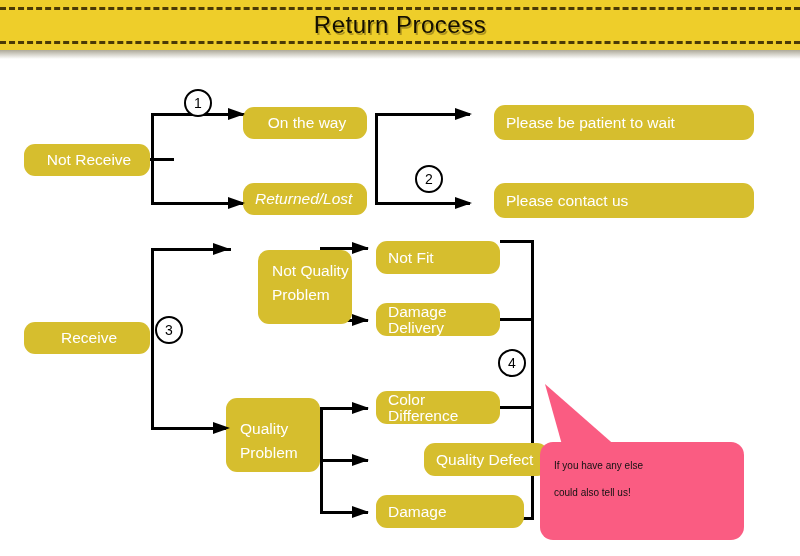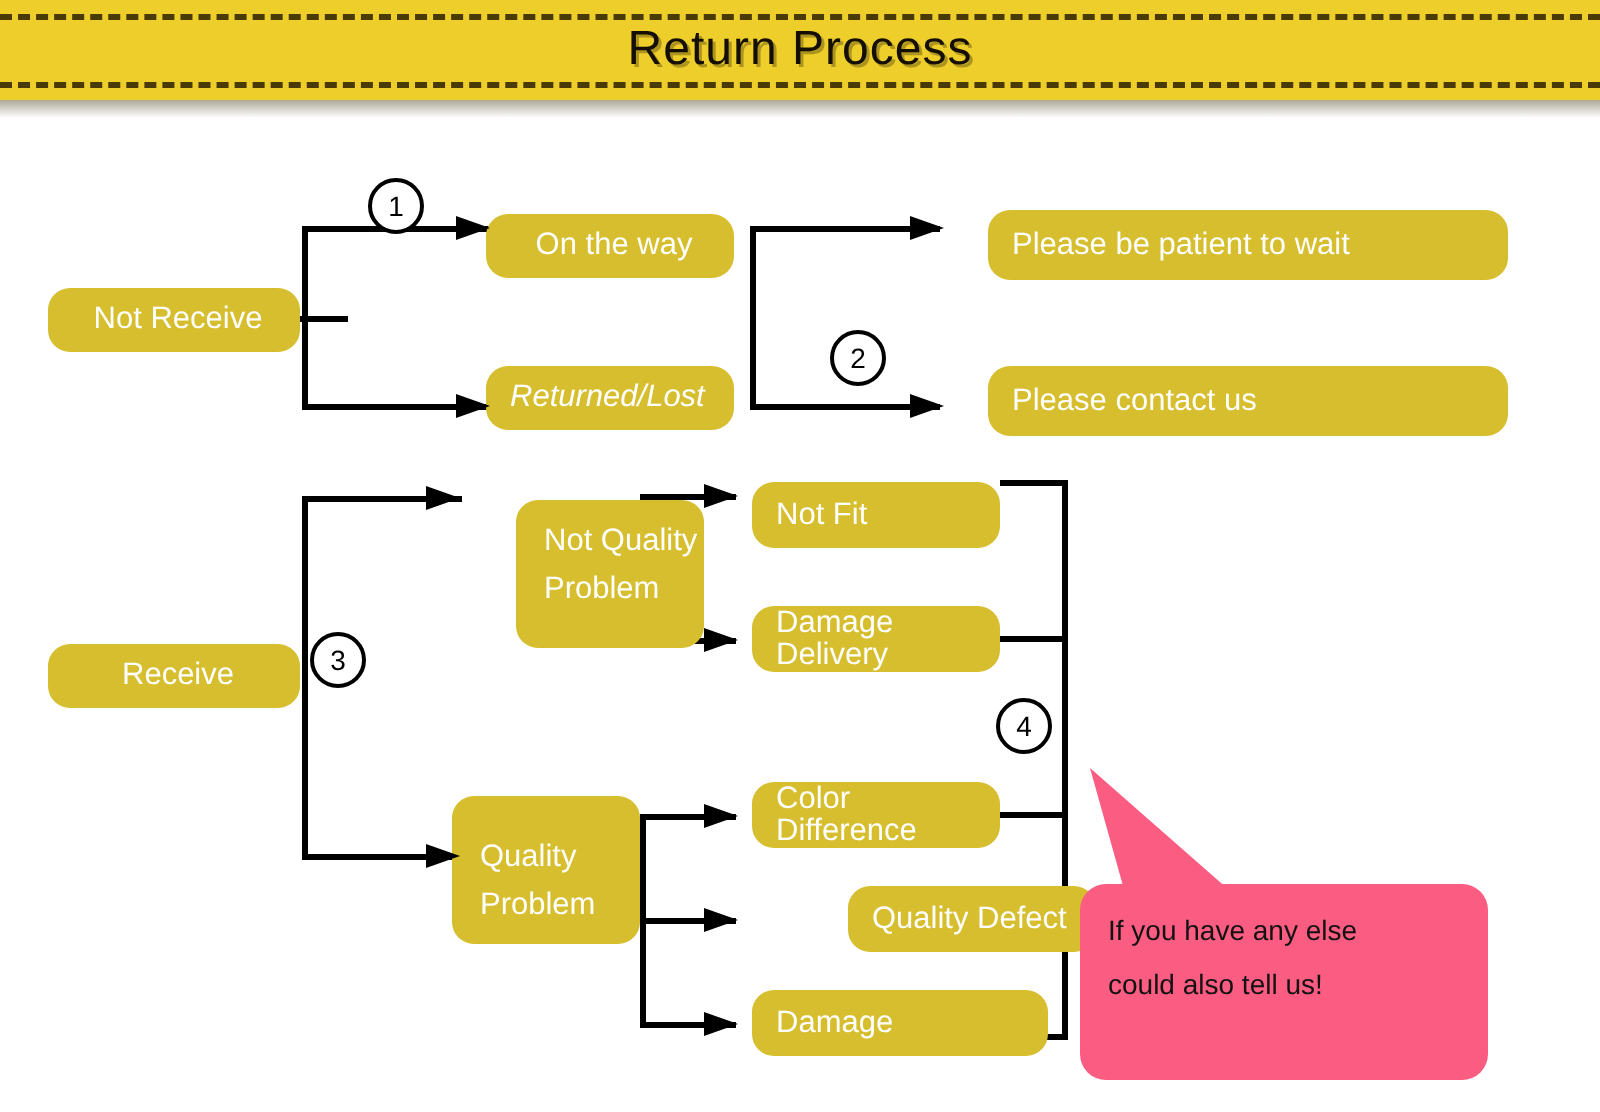--- a/index.html
+++ b/index.html
@@ -40,21 +40,21 @@
        border-left:17px solid #000000;}
 
   
   .circ{position:absolute;width:28px;height:28px;border-radius:50%;
         border:2px solid #000000;background:#ffffff;color:#000000;
         font-size:14px;display:flex;align-items:center;justify-content:center;
         z-index:6;box-sizing:border-box;}
 
   
   .bubble{position:absolute;background:#FA5C82;border-radius:13px;
-          color:#121212;font-size:14px;line-height:27px;
+          color:#121212;font-size:10px;line-height:27px;
           box-sizing:border-box;padding:10px 0 0 14px;z-index:5;}
   .tail{position:absolute;z-index:4;}
 </style>
 </head>
 <body>
 
 <div class="banner">
   <div class="banner-title">Return Process</div>
 </div>
 <div class="banner-shadow"></div>

